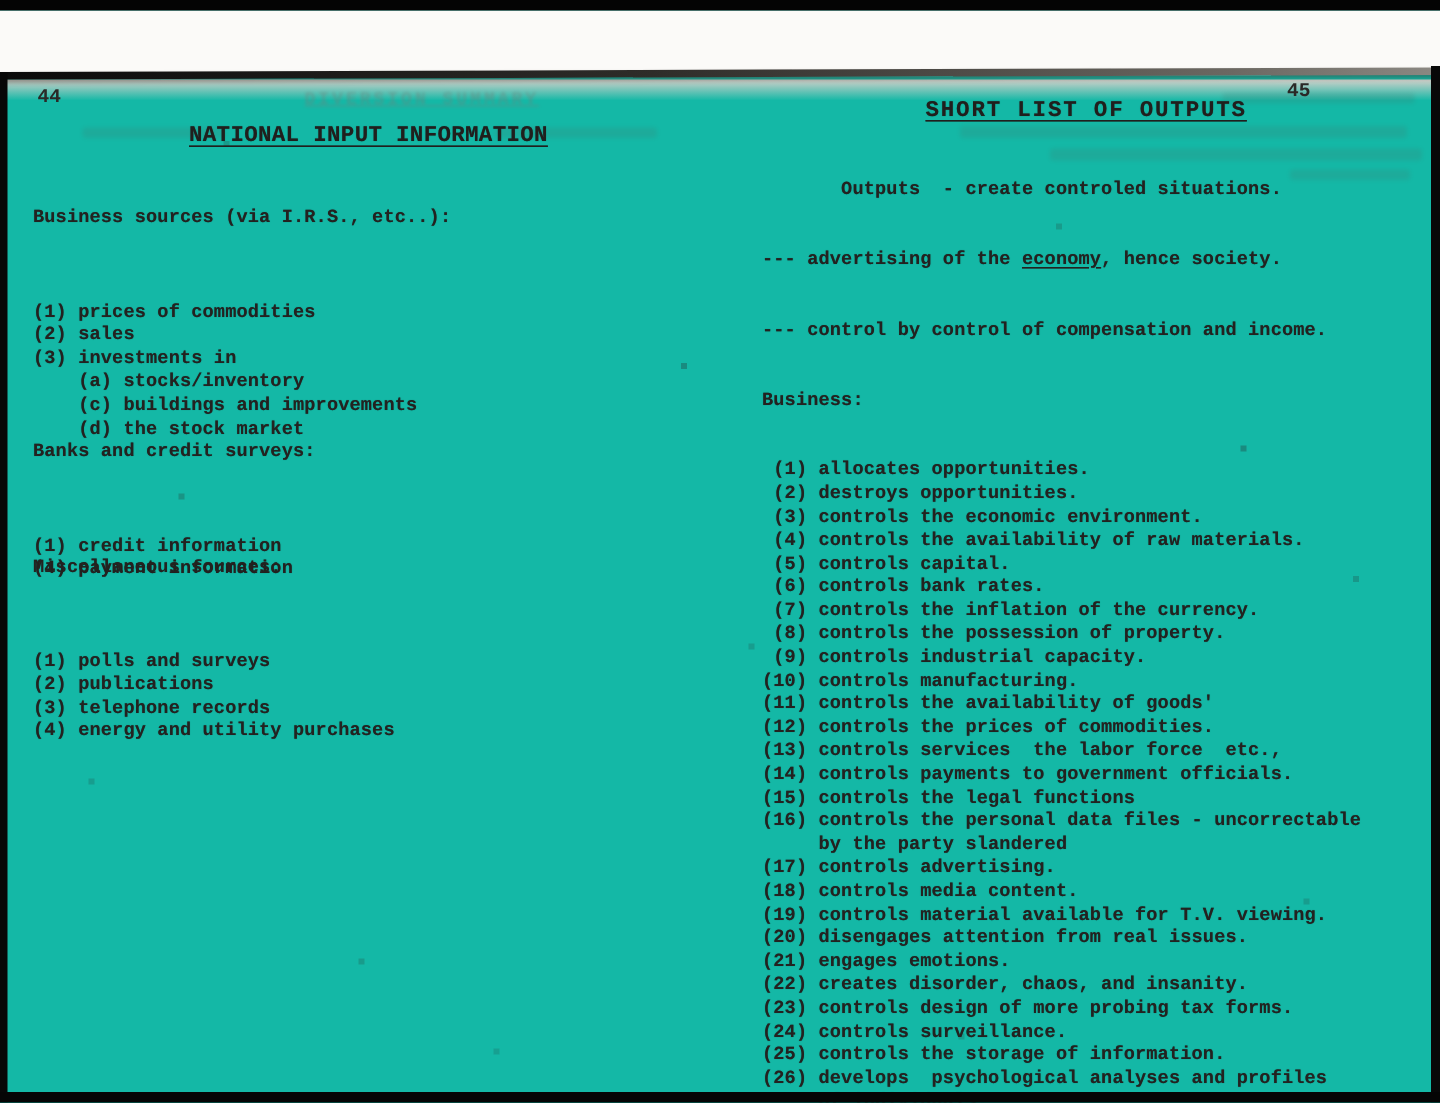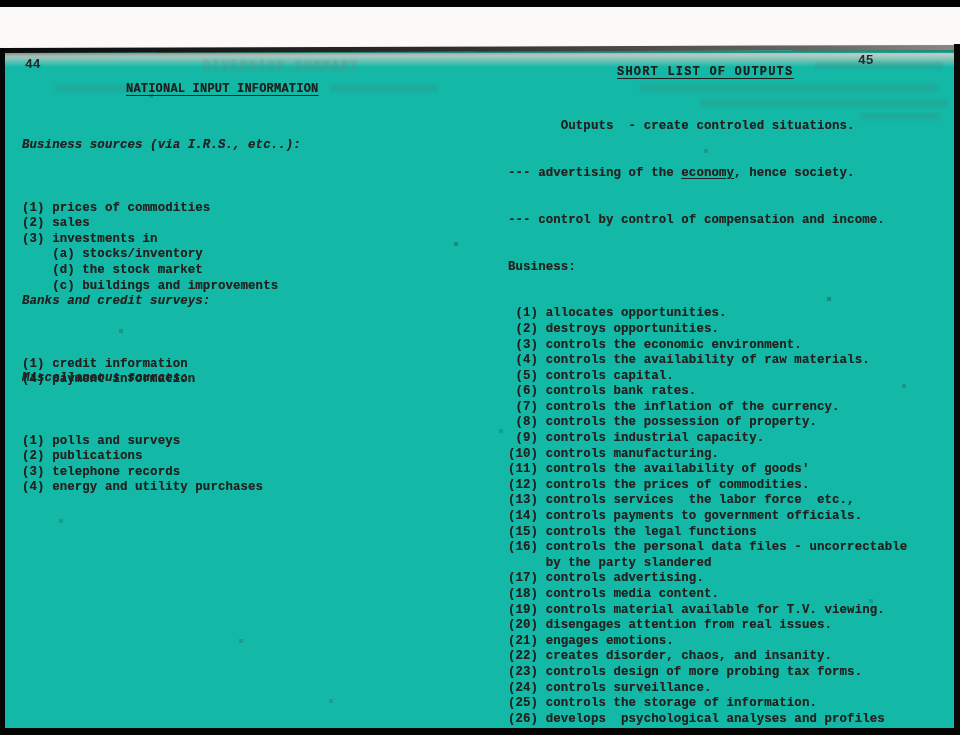--- a/index.html
+++ b/index.html
@@ -22,31 +22,31 @@
     box-shadow:0 2px 3px rgba(60,55,48,.45);
   }
   .fold-shade{position:absolute;top:53px;left:0;width:960px;height:14px;
     background:linear-gradient(#d3d0ca,rgba(211,208,202,0));}
 
   
   .mono{white-space:pre;font-size:12.4px;line-height:15.6px;font-weight:bold;
     letter-spacing:.1px;color:#232220;text-shadow:0 0 .5px rgba(30,28,25,.55);}
   .page-num{position:absolute;font-size:13px;font-weight:bold;color:#2a2927;}
   .title{
-    position:absolute;font-size:12px;font-weight:bold;white-space:pre;
+    position:absolute;font-size:15px;font-weight:bold;white-space:pre;
     text-decoration:underline;text-underline-offset:3px;color:#201f1d;
     text-shadow:0 0 .5px rgba(30,28,25,.6);
   }
   #left-title{top:82px;left:115px;letter-spacing:.2px;padding-left:11px;}
   #right-title{top:65px;left:617px;letter-spacing:1.2px;}
   #num-44{top:57px;left:25px;}
   #num-45{top:53px;left:858px;}
 
   .sec{position:absolute;left:22px;}
-  .sec .heading{white-space:pre;margin-bottom:15.6px;font-style:italic;}
+  .sec .heading{white-space:pre;margin-bottom:15.6px;}
   #sec0{top:107px;} #sec1{top:263px;} #sec2{top:340px;}
 
   #right-body{position:absolute;left:508px;top:88px;}
   .u-word{text-decoration:underline;text-underline-offset:2px;}
 
   
   .ghost-title{
     position:absolute;top:59px;left:203px;font-size:12px;font-weight:bold;
     letter-spacing:2px;color:#7d7b76;opacity:.4;filter:blur(1px);
     text-decoration:underline;white-space:pre;
@@ -84,21 +84,21 @@
   <div class="ghost-bar" id="gb4"></div>
   <div class="ghost-bar" id="gb5"></div>
   <div class="ghost-bar" id="gb6"></div>
   <div class="speckles"></div>
 
   <div class="page-num" id="num-44">44</div>
   <div class="title" id="left-title">NATIONAL INPUT INFORMATION</div>
 
   <div class="sec mono" id="sec0">
     <div class="heading">Business sources (via I.R.S., etc..):</div>
-    <div><div class="mono">(1) prices of commodities</div><div class="mono">(2) sales</div><div class="mono">(3) investments in</div><div class="mono">    (a) stocks/inventory</div><div class="mono">    (d) the stock market</div><div class="mono">    (c) buildings and improvements</div></div>
+    <div><div class="mono">(1) prices of commodities</div><div class="mono">(2) sales</div><div class="mono">(3) investments in</div><div class="mono">    (a) stocks/inventory</div><div class="mono">    (c) buildings and improvements</div><div class="mono">    (d) the stock market</div></div>
   </div>
 
   <div class="sec mono" id="sec1">
     <div class="heading">Banks and credit surveys:</div>
     <div><div class="mono">(1) credit information</div><div class="mono">(4) payment information</div></div>
   </div>
 
   <div class="sec mono" id="sec2">
     <div class="heading">Miscellaneous sources:</div>
     <div><div class="mono">(1) polls and surveys</div><div class="mono">(2) publications</div><div class="mono">(3) telephone records</div><div class="mono">(4) energy and utility purchases</div></div>

